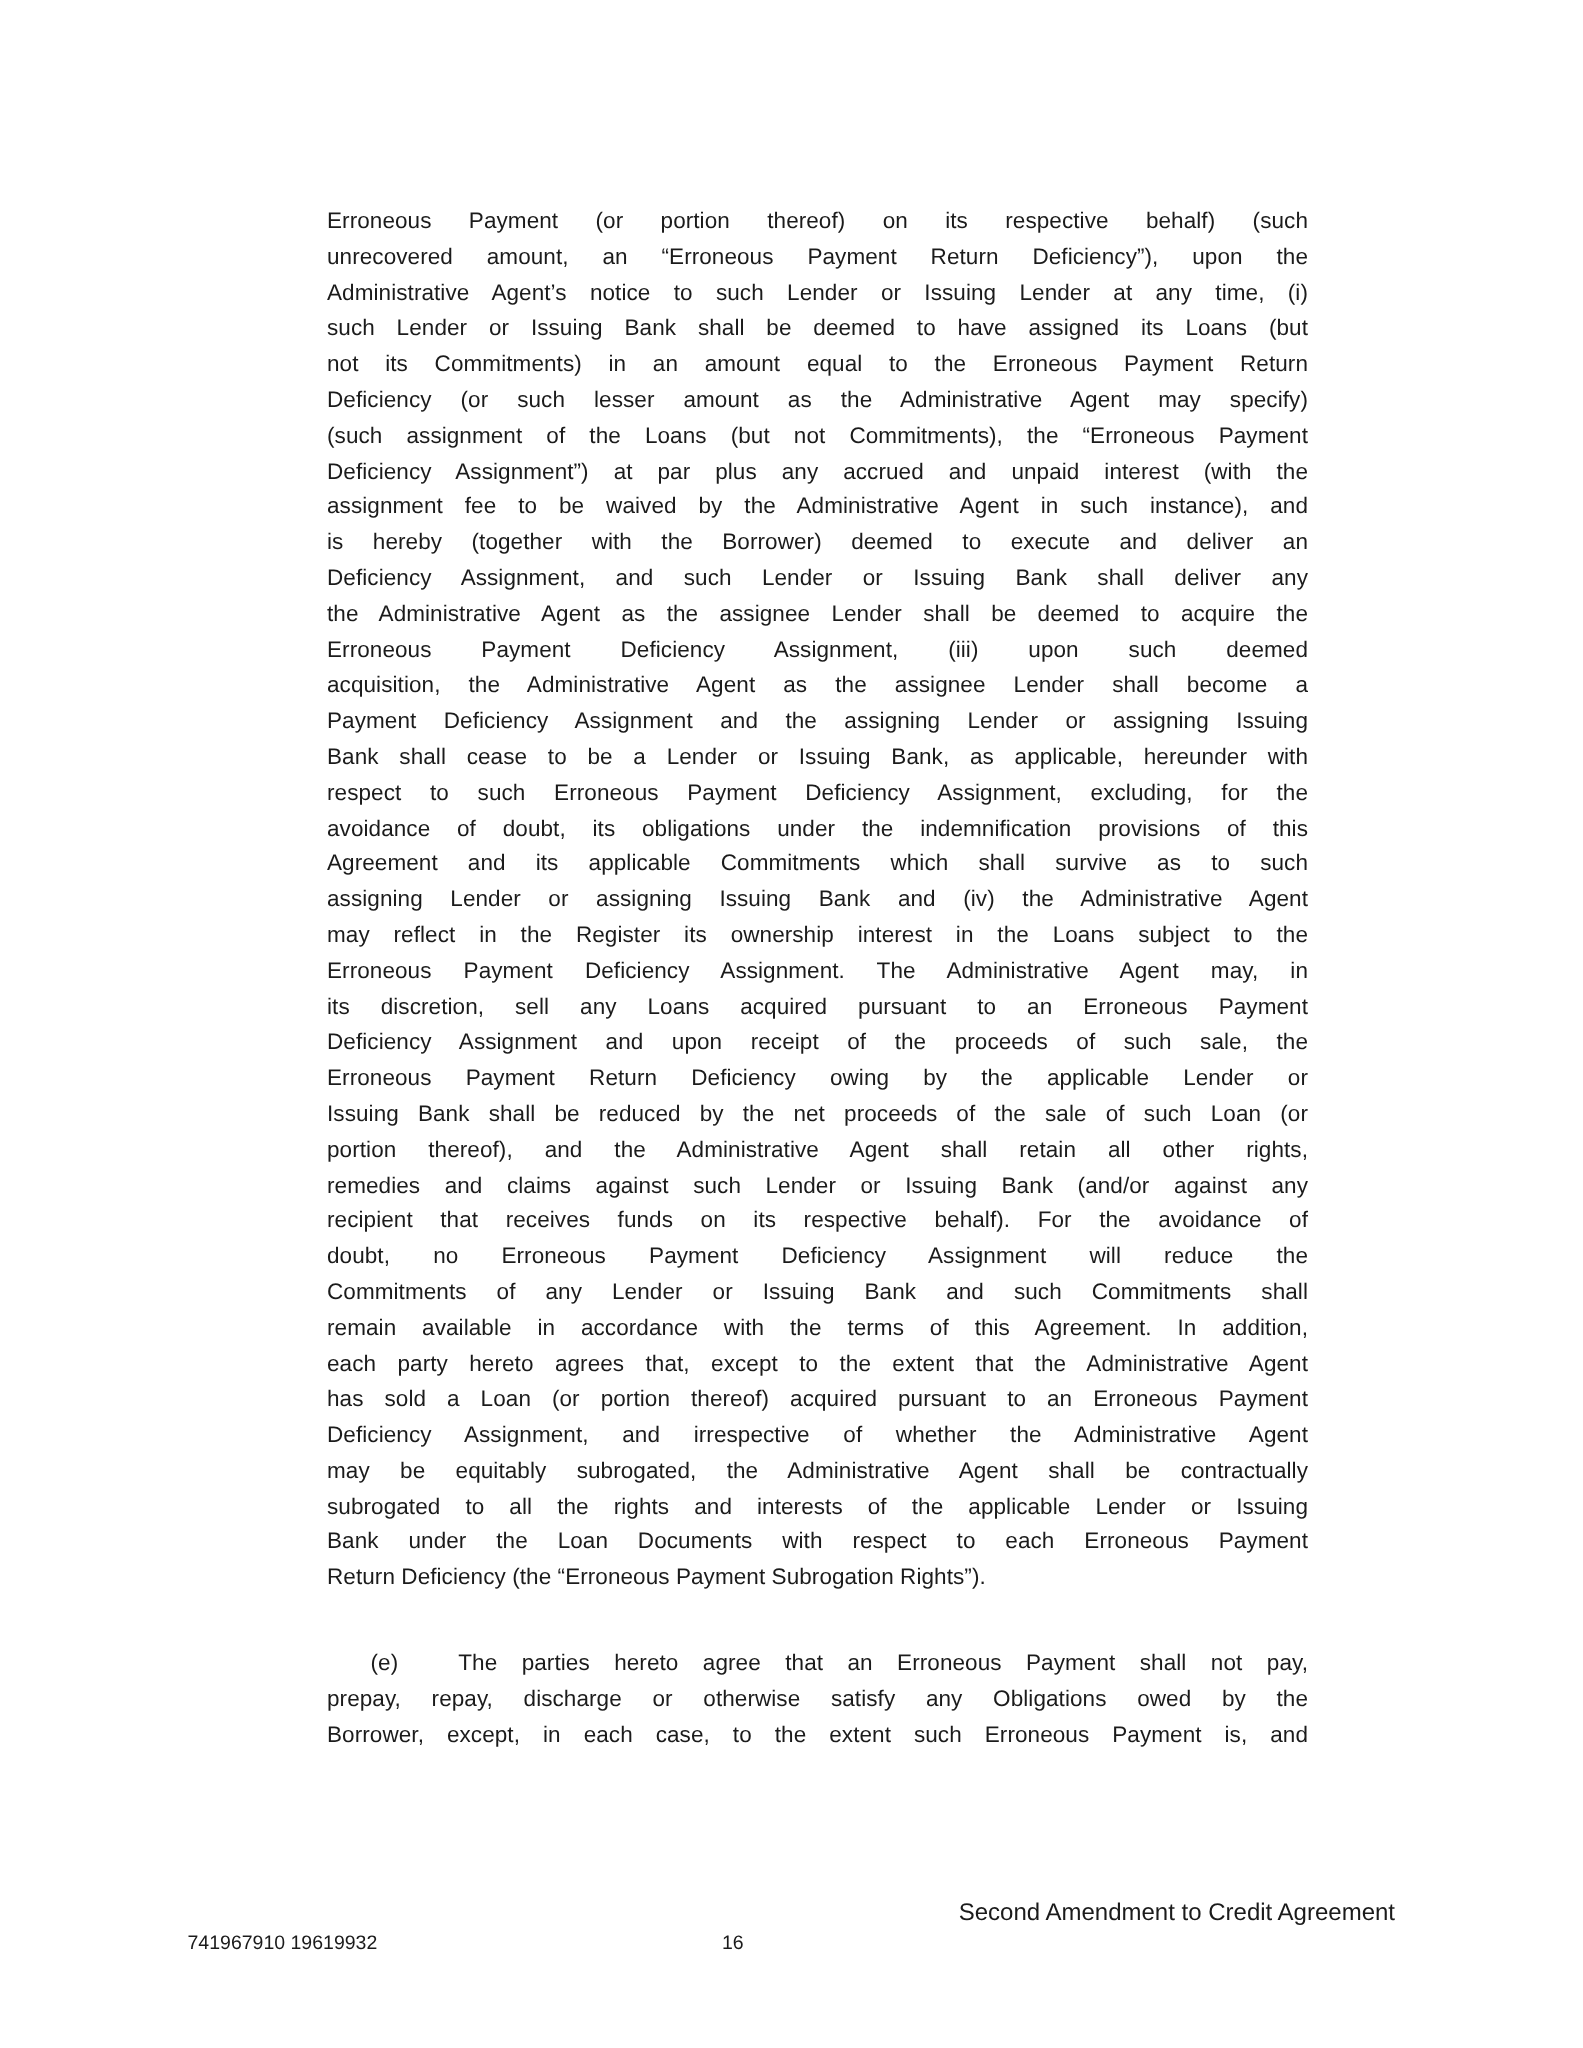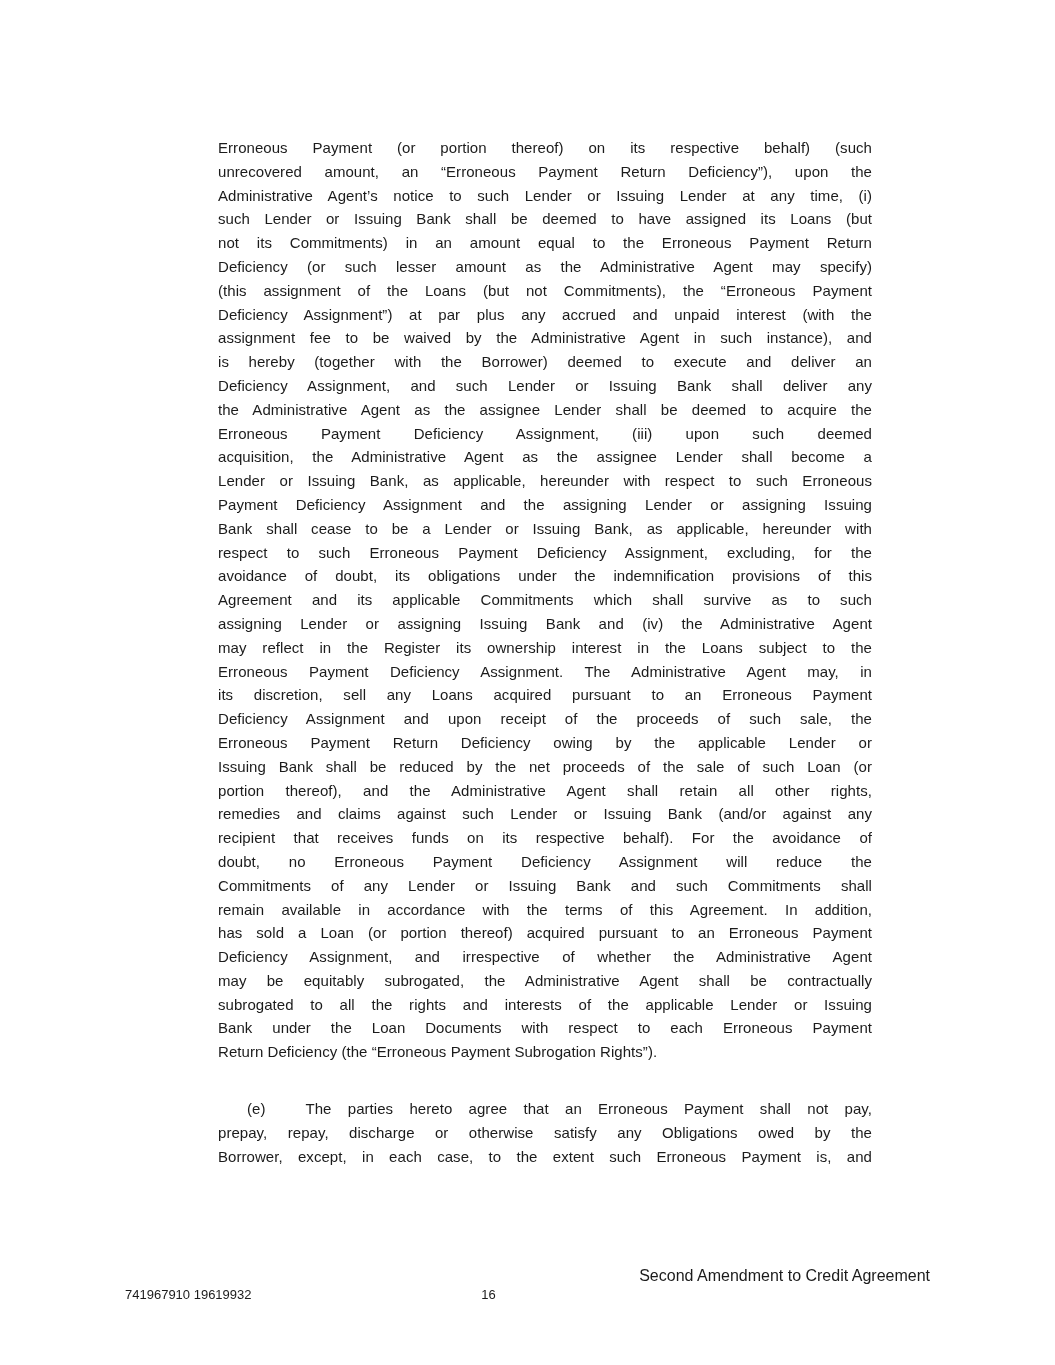--- a/index.html
+++ b/index.html
@@ -73,47 +73,47 @@
 
 <div class="page">
   <div class="text-block">
       <div class="para">
         <div class="line">Erroneous Payment (or portion thereof) on its respective behalf)  (such</div>
         <div class="line">unrecovered amount, an “Erroneous Payment Return Deficiency”), upon the</div>
         <div class="line">Administrative Agent’s notice to such Lender or Issuing Lender at any time, (i)</div>
         <div class="line">such Lender or Issuing Bank shall be deemed to have assigned its Loans (but</div>
         <div class="line">not its Commitments) in an amount equal to the Erroneous Payment Return</div>
         <div class="line">Deficiency (or such lesser amount as the Administrative Agent may specify)</div>
-        <div class="line">(this assignment of the Loans (but not Commitments), the “Erroneous Payment</div>
+        <div class="line">(such assignment of the Loans (but not Commitments), the “Erroneous Payment</div>
         <div class="line">Deficiency Assignment”) at par plus any accrued and unpaid interest (with the</div>
         <div class="line">assignment fee to be waived by the Administrative Agent in such instance), and</div>
         <div class="line">is hereby (together with the Borrower) deemed to execute and deliver an</div>
         <div class="line">Deficiency Assignment, and such Lender or Issuing Bank shall deliver any</div>
         <div class="line">the Administrative Agent as the assignee Lender shall be deemed to acquire the</div>
         <div class="line">Erroneous Payment Deficiency Assignment, (iii) upon such deemed</div>
         <div class="line">acquisition, the Administrative Agent as the assignee Lender shall become a</div>
-        <div class="line">Lender or Issuing Bank, as applicable, hereunder with respect to such Erroneous</div>
         <div class="line">Payment Deficiency Assignment and the assigning Lender or assigning Issuing</div>
         <div class="line">Bank shall cease to be a Lender or Issuing Bank, as applicable, hereunder with</div>
         <div class="line">respect to such Erroneous Payment Deficiency Assignment, excluding, for the</div>
         <div class="line">avoidance of doubt, its obligations under the indemnification provisions of this</div>
         <div class="line">Agreement and its applicable Commitments which shall survive as to such</div>
         <div class="line">assigning Lender or assigning Issuing Bank and (iv) the Administrative Agent</div>
         <div class="line">may reflect in the Register its ownership interest in the Loans subject to the</div>
         <div class="line">Erroneous Payment Deficiency Assignment. The Administrative Agent may, in</div>
         <div class="line">its discretion, sell any Loans acquired pursuant to an Erroneous Payment</div>
         <div class="line">Deficiency Assignment and upon receipt of the proceeds of such sale, the</div>
         <div class="line">Erroneous Payment Return Deficiency owing by the applicable Lender or</div>
         <div class="line">Issuing Bank shall be reduced by the net proceeds of the sale of such Loan (or</div>
         <div class="line">portion thereof), and the Administrative Agent shall retain all other rights,</div>
         <div class="line">remedies and claims against such Lender or Issuing Bank (and/or against any</div>
         <div class="line">recipient that receives funds on its respective behalf). For the avoidance of</div>
         <div class="line">doubt, no Erroneous Payment Deficiency Assignment will reduce the</div>
         <div class="line">Commitments of any Lender or Issuing Bank and such Commitments shall</div>
         <div class="line">remain available in accordance with the terms of this Agreement.  In addition,</div>
+        <div class="line">each party hereto agrees that, except to the extent that the Administrative Agent</div>
         <div class="line">has sold a Loan (or portion thereof) acquired pursuant to an Erroneous Payment</div>
         <div class="line">Deficiency Assignment, and irrespective of whether the Administrative Agent</div>
         <div class="line">may be equitably subrogated, the Administrative Agent shall be contractually</div>
         <div class="line">subrogated to all the rights and interests of the applicable Lender or Issuing</div>
         <div class="line">Bank under the Loan Documents with respect to each Erroneous Payment</div>
         <div class="line no-j">Return Deficiency (the “Erroneous Payment Subrogation Rights”).</div>
       </div>
       <div class="para">
         <div class="line"><span class="e-label">(e)</span><span class="tab"></span>The parties hereto agree that an Erroneous Payment shall not pay,</div>
         <div class="line">prepay, repay, discharge or otherwise satisfy any Obligations owed by the</div>

